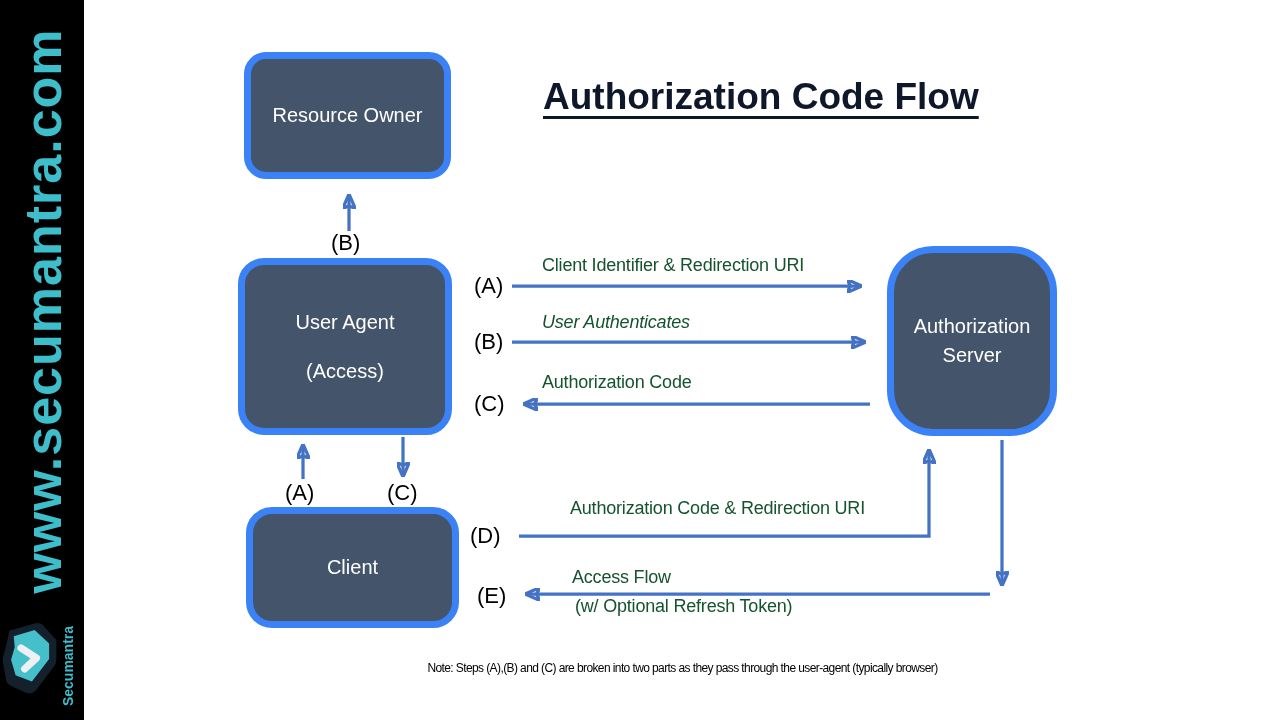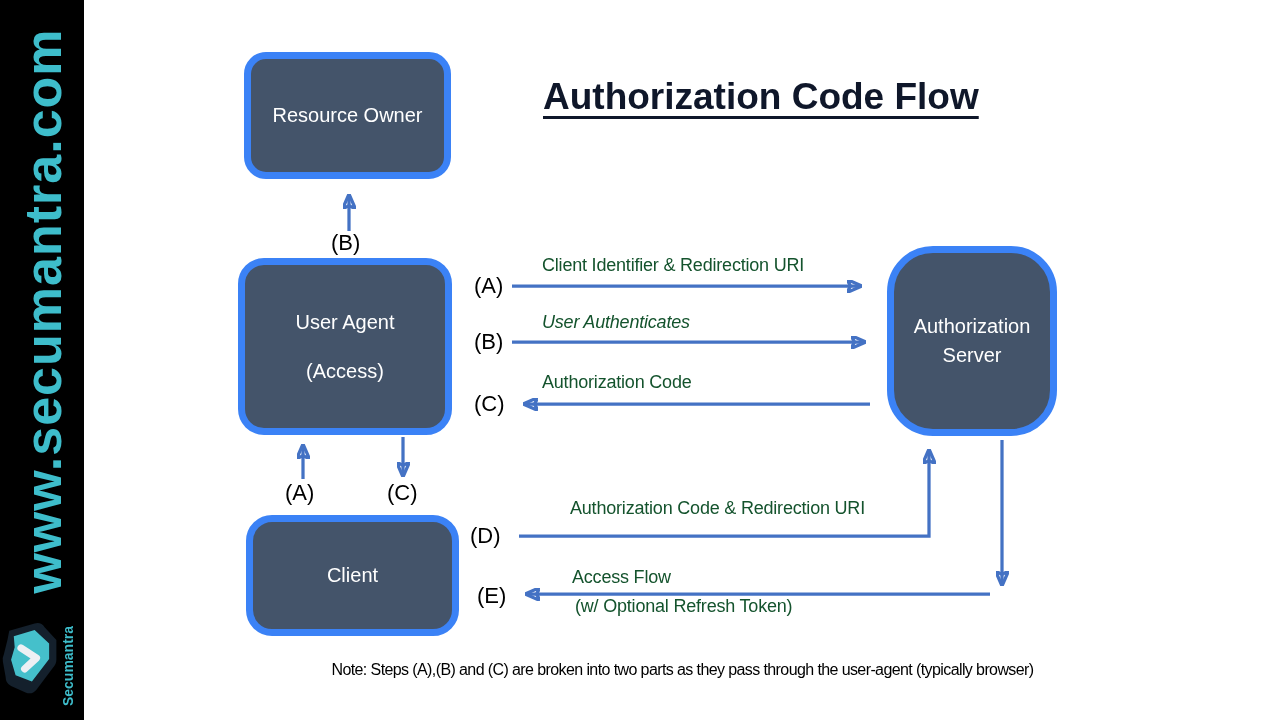--- a/index.html
+++ b/index.html
@@ -39,41 +39,41 @@
 
   
   .node {
     position: absolute; background: #44546A; border: 7px solid #3b82f6;
     color: #ffffff; display: flex; flex-direction: column;
     align-items: center; justify-content: center; text-align: center;
     font-size: 20px; line-height: 29px;
   }
   .node-resource-owner { left: 244px; top: 52px;  width: 207px; height: 127px; border-radius: 22px; }
   .node-user-agent     { left: 238px; top: 258px; width: 214px; height: 177px; border-radius: 26px; gap: 20px; }
-  .node-client         { left: 246px; top: 507px; width: 213px; height: 121px; border-radius: 26px; margin-top: 8px; }
+  .node-client         { left: 246px; top: 507px; width: 213px; height: 121px; border-radius: 26px; }
   .node-auth-server    { left: 887px; top: 246px; width: 170px; height: 190px; border-radius: 46px; }
 
   
   .flow-svg { position: absolute; left: 0; top: 0; width: 1280px; height: 720px; pointer-events: none; }
   .flow-svg path, .flow-svg line, .flow-svg polyline {
     stroke: #4472C4; stroke-width: 3.25; fill: none;
   }
 
   
   .step-label {
     position: absolute; color: #000; font-size: 22px; white-space: nowrap;
   }
   .flow-caption {
     position: absolute; color: #14532d; font-size: 18px; white-space: nowrap; letter-spacing: -0.2px;
   }
 
   
   .note-text {
     position: absolute; left: 90px; top: 661px; width: 1185px;
-    text-align: center; color: #000; font-size: 16px; letter-spacing: -0.6px;
+    text-align: center; color: #000; font-size: 12px; letter-spacing: -0.6px;
     white-space: nowrap;
   }
 </style>
 </head>
 <body>
 
 <div class="stage">
 
   <div class="sidebar">
     <div class="site-url">www.secumantra.com</div>

